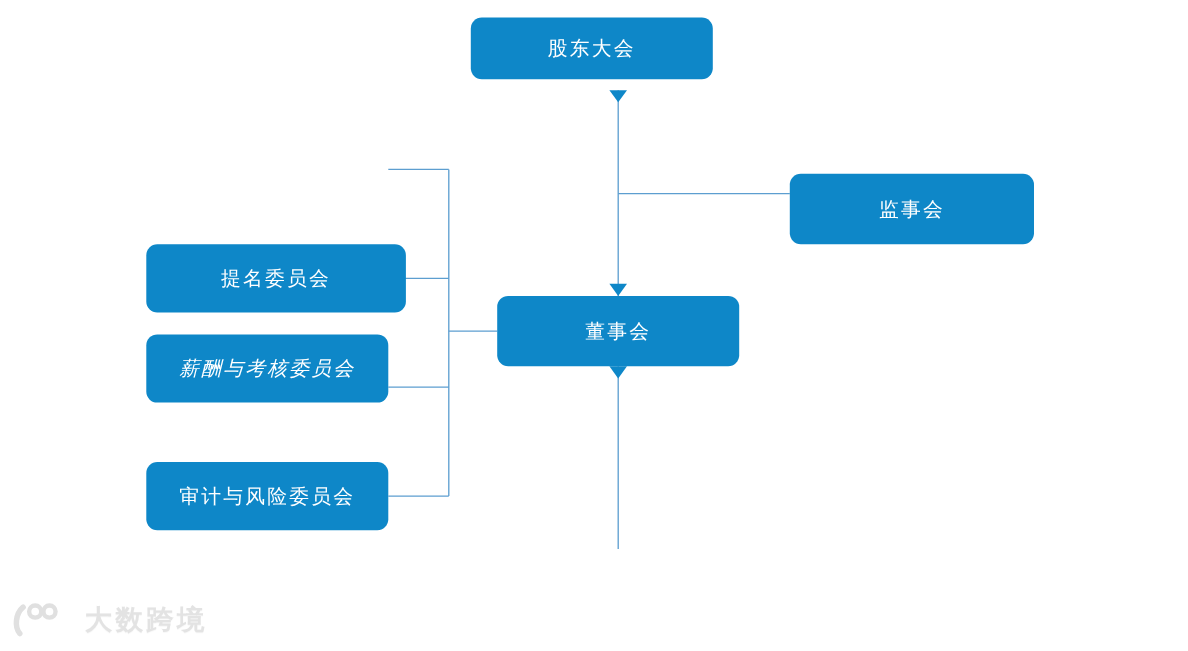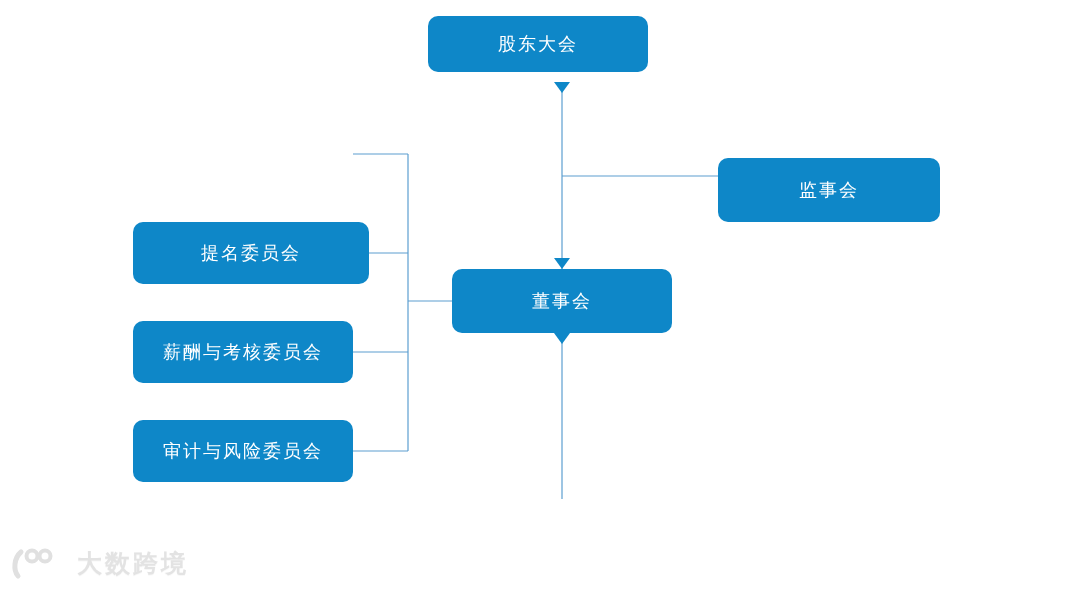--- a/index.html
+++ b/index.html
@@ -34,21 +34,21 @@
     letter-spacing: 2px;
     text-align: center;
     box-sizing: border-box;
   }
   .node-shareholders { left: 428px; top: 16px;  width: 220px; height: 56px; }
   .node-supervisory  { left: 718px; top: 138px; width: 222px; height: 64px; margin-top: 20px; }
   .node-board        { left: 452px; top: 269px; width: 220px; height: 64px; font-weight: 400; }
   .node-management   { left: 452px; top: 499px; width: 220px; height: 64px; }
   .node-strategy     { left: 133px; top: 123px; width: 220px; height: 62px; }
   .node-nomination   { left: 133px; top: 222px; width: 236px; height: 62px; }
-  .node-remuneration { left: 133px; top: 321px; width: 220px; height: 62px; }
+  .node-remuneration { left: 133px; top: 304px; width: 220px; height: 62px; font-style: italic; }
   .node-audit        { left: 133px; top: 420px; width: 220px; height: 62px; }
 
   .watermark {
     position: absolute;
     left: 8px;
     bottom: 12px;
     display: flex;
     align-items: center;
     gap: 23px;
     user-select: none;

